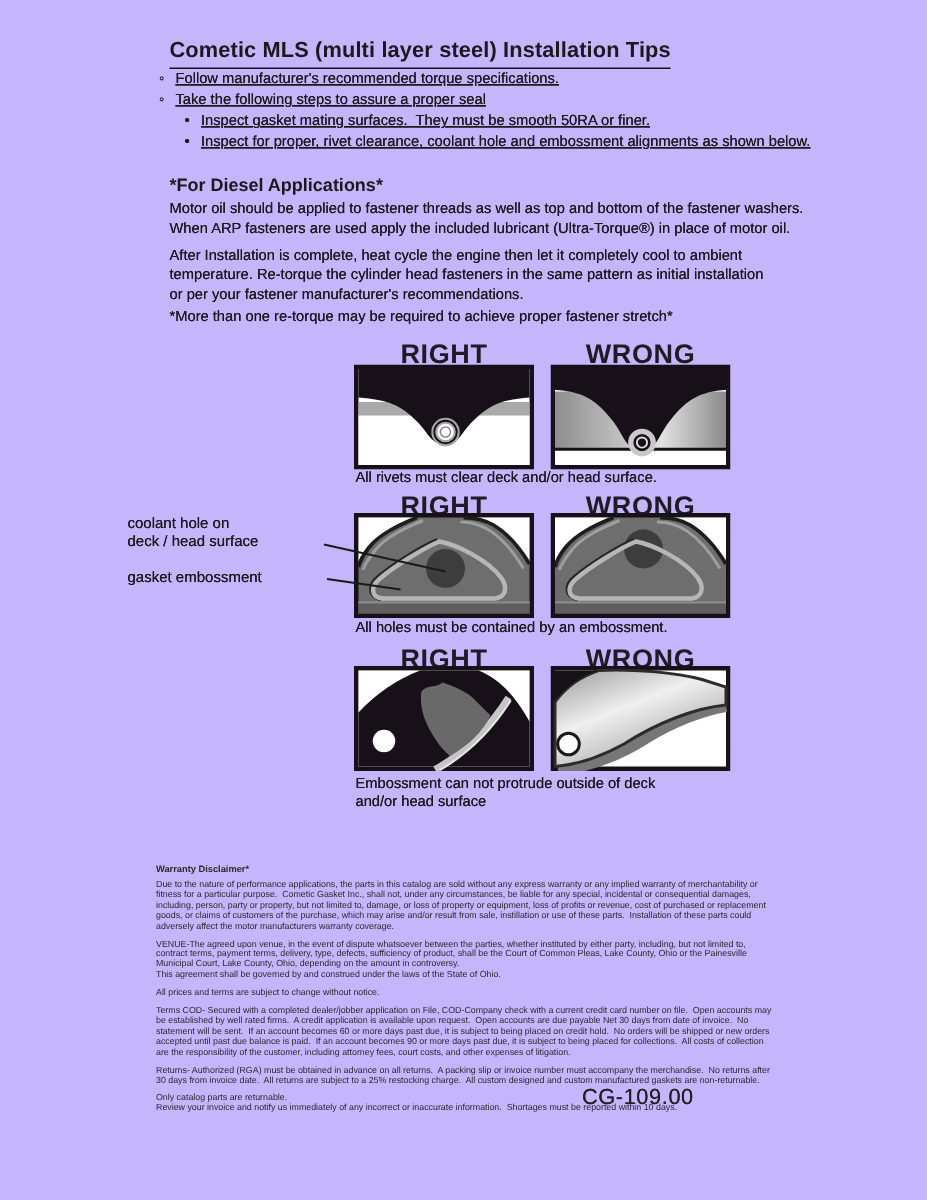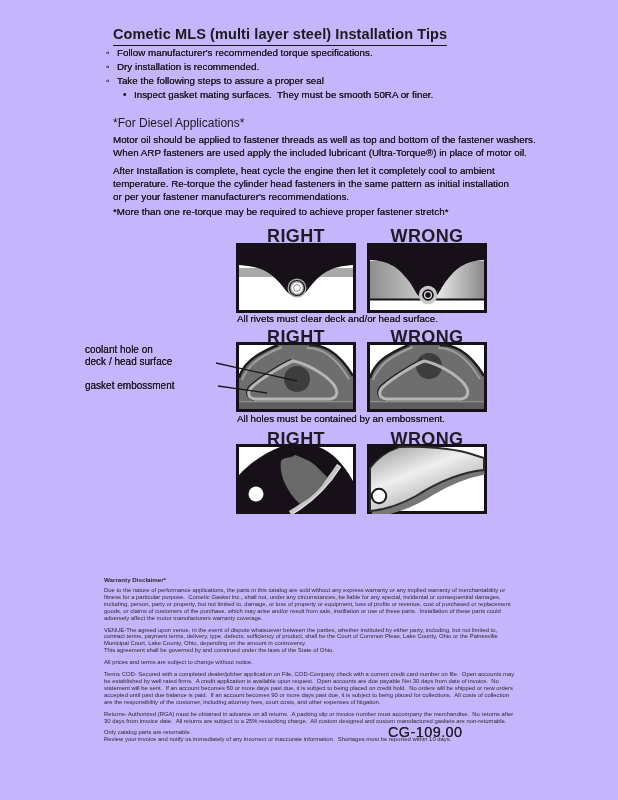--- a/index.html
+++ b/index.html
@@ -10,25 +10,25 @@
     font-family:"Liberation Sans", sans-serif; color:#1a1a1a;
   }
   .ink { text-shadow:0 0 .35px currentColor; }
   .title {
     position:absolute; left:113px; top:26px;
     font-size:14.5px; font-weight:700; letter-spacing:.1px;
     border-bottom:1.8px solid #141414; padding-bottom:2.5px;
     display:inline-block; white-space:pre;
   }
   .bullets { position:absolute; left:106px; top:46px; list-style:none; }
-  .bullets li { font-size:9.8px; line-height:14px; white-space:pre; position:relative; padding-left:11px; }
+  .bullets li { font-size:9.8px; line-height:14px; white-space:pre; position:relative; padding-left:11px;text-decoration:underline; }
   .bullets li.sub { margin-left:17px; }
   .bullets li::before { content:"◦"; position:absolute; left:0; top:0; font-size:10px; }
   .bullets li.sub::before { content:"•"; }
-  .h2 { position:absolute; left:113px; top:116px; font-size:12px; font-weight:400; white-space:pre; }
+  .h2 { position:absolute; left:113px; top:116px; font-size:12px; font-weight:700; white-space:pre; }
   .para { position:absolute; left:113px; font-size:9.8px; line-height:13px; white-space:pre; }
   .p1 { top:133px; } .p2 { top:164px; } .p3 { top:205px; }
   .dg-label { position:absolute; width:120px; text-align:center; font-size:18px; font-weight:700; letter-spacing:.4px; color:#201a22; }
   .panel { position:absolute; width:120px; height:70px; }
   .caption { position:absolute; left:237px; font-size:9.8px; line-height:11.5px; white-space:pre; }
   .pointer-label { position:absolute; left:85px; width:130px; text-align:left; font-size:10px; line-height:11.5px; white-space:pre; }
   .overlay { position:absolute; left:0; top:0; pointer-events:none; }
   .disc { position:absolute; left:104px; top:576px; width:450px; color:#2a2a2a; }
   .disc h3 { font-size:6.2px; font-weight:700; margin-bottom:4px; white-space:pre; }
   .disc p { font-size:5.9px; line-height:6.9px; margin-bottom:5px; white-space:pre; }
@@ -36,23 +36,23 @@
 </style>
 </head>
 <body>
 
 <div class="page">
 
   <h1 class="title">Cometic MLS (multi layer steel) Installation Tips</h1>
 
   <ul class="bullets ink">
     <li>Follow manufacturer's recommended torque specifications.</li>
-    <li>Dry installation is recommended.</li>
     <li>Take the following steps to assure a proper seal</li>
     <li class="sub">Inspect gasket mating surfaces.  They must be smooth 50RA or finer.</li>
+    <li class="sub">Inspect for proper, rivet clearance, coolant hole and embossment alignments as shown below.</li>
   </ul>
 
   <h2 class="h2">*For Diesel Applications*</h2>
   <p class="para p1 ink">Motor oil should be applied to fastener threads as well as top and bottom of the fastener washers.
 When ARP fasteners are used apply the included lubricant (Ultra-Torque®) in place of motor oil.</p>
   <p class="para p2 ink">After Installation is complete, heat cycle the engine then let it completely cool to ambient
 temperature. Re-torque the cylinder head fasteners in the same pattern as initial installation
 or per your fastener manufacturer's recommendations.</p>
   <p class="para p3 ink">*More than one re-torque may be required to achieve proper fastener stretch*</p>
 
@@ -154,20 +154,22 @@
         <stop offset="1" stop-color="#9c9c9c"></stop>
       </linearGradient>
     </defs>
     <rect x="1.5" y="1.5" width="117" height="67" fill="#ffffff" stroke="#171019" stroke-width="3"></rect>
     <path d="M5,69 C27,66 47,58 64,47 C82,36 101,29 117,26" stroke="#777777" stroke-width="9" fill="none"></path>
     <path d="M32,3 C55,2 83,4 101,9 L117,14 L117,26 C96,28 71,38 49,52 C31,62 15,66 3,67 L3,24 C10,14 20,7 32,3 Z" fill="url(#g3w)" stroke="#2b2b2b" stroke-width="2"></path>
     <path d="M3,3 H32 C21,6.5 11,13 3,23 Z" fill="#171019"></path>
     <circle cx="12" cy="52" r="7.2" fill="#ffffff" stroke="#1a1a1a" stroke-width="2"></circle>
   </svg>
 
+  <div class="caption ink" style="top:517px;">Embossment can not protrude outside of deck
+and/or head surface</div>
 
   <svg class="overlay" width="618" height="800" viewBox="0 0 618 800">
     <line x1="216" y1="363" x2="297" y2="381" stroke="#1a1a1a" stroke-width="1.3"></line>
     <line x1="218" y1="386" x2="267" y2="393" stroke="#1a1a1a" stroke-width="1.3"></line>
   </svg>
 
   <div class="disc">
     <h3>Warranty Disclaimer*</h3>
     <p>Due to the nature of performance applications, the parts in this catalog are sold without any express warranty or any implied warranty of merchantability or
 fitness for a particular purpose.  Cometic Gasket Inc., shall not, under any circumstances, be liable for any special, incidental or consequential damages,

